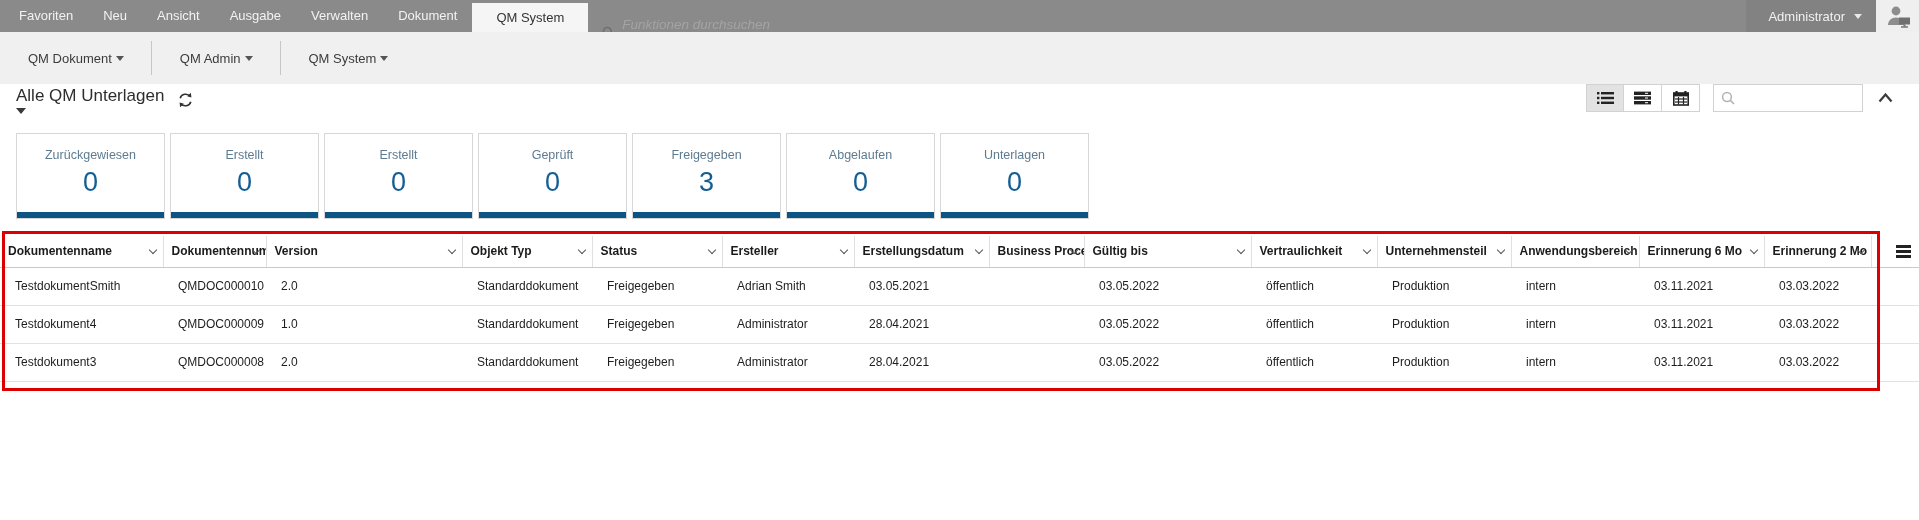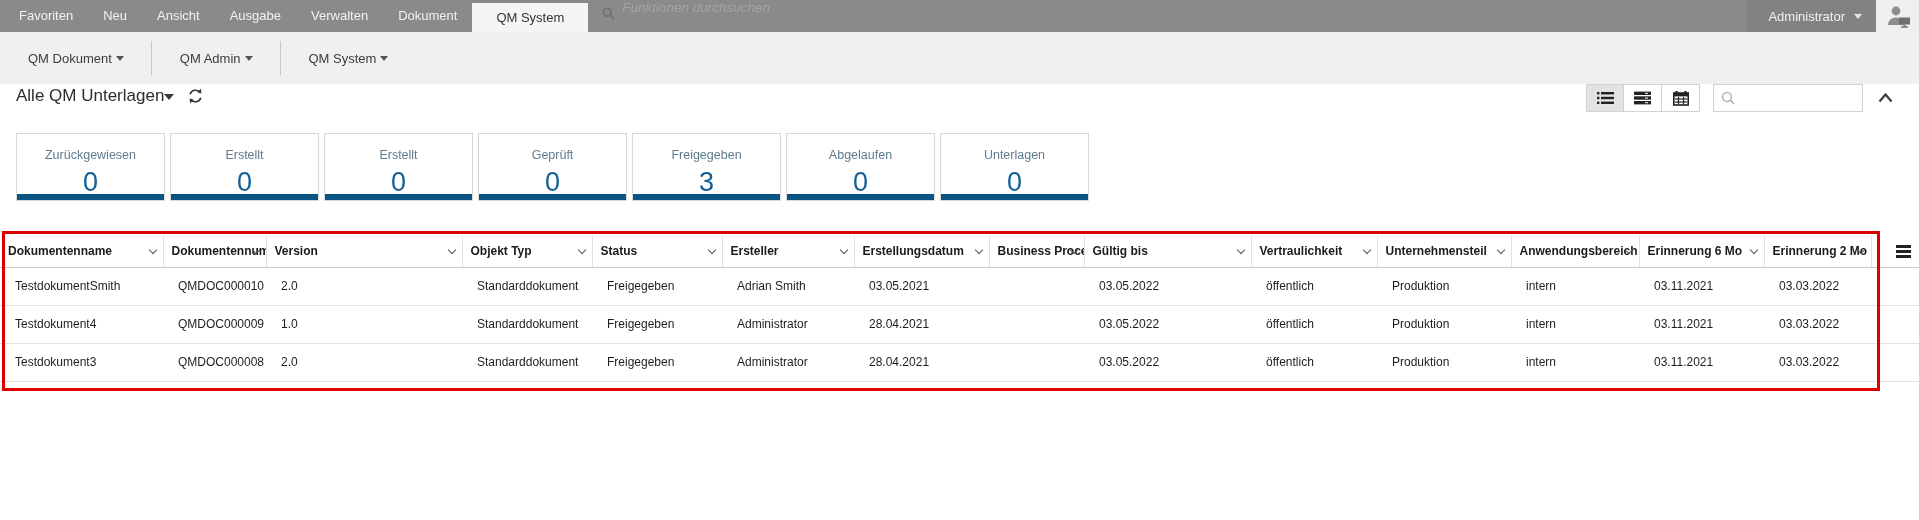--- a/index.html
+++ b/index.html
@@ -14,54 +14,54 @@
   body{
     position:relative;background:#ffffff;overflow:hidden;
     font-family:"Liberation Sans", sans-serif;
     -webkit-font-smoothing:antialiased;
   }
   
   .menubar{position:absolute;top:0;left:0;width:1919px;height:32px;background:var(--menubar-gray);display:flex;align-items:stretch;}
   .menu-items{display:flex;align-items:stretch;margin-left:4px;text-align:right;}
   .menu-item{color:#f2f2f2;font-size:13px;line-height:32px;padding:0 15px;cursor:pointer;white-space:nowrap;}
   .active-tab{background:#f5f5f5;color:#333;font-size:13px;line-height:29px;height:29px;margin-top:3px;padding:0 24px;cursor:pointer;white-space:nowrap;}
-  .menubar-search{display:flex;align-items:flex-start;margin-left:14px;gap:7px;flex:0 0 auto;}
+  .menubar-search{display:flex;align-items:flex-end;margin-left:14px;gap:7px;flex:0 0 auto;}
   .menubar-search svg{position:relative;top:7px;}
   .menubar-search input{
     background:transparent;border:none;outline:none;font-size:13.5px;color:#e8e8e8;width:240px;
     font-family:"Liberation Sans",sans-serif;
   }
   .menubar-search input::placeholder{color:#a4a4a4;font-style:italic;opacity:1;}
   .user-section{position:absolute;right:43px;top:0;height:32px;min-width:130px;background:#828282;display:flex;align-items:center;justify-content:flex-end;padding:0 14px;gap:9px;cursor:pointer;}
   .user-name{color:#f1f1f1;font-size:13px;}
   .caret-down{width:0;height:0;border-left:4px solid transparent;border-right:4px solid transparent;border-top:5px solid #e8e8e8;}
   .avatar-box{position:absolute;right:0;top:0;width:43px;height:32px;background:#efefef;display:flex;align-items:center;justify-content:center;cursor:pointer;}
   
   .ribbon{position:absolute;top:32px;left:0;width:1919px;height:52px;background:var(--ribbon-gray);display:flex;align-items:stretch;}
   .ribbon-group{display:flex;flex-direction:row;align-items:center;justify-content:center;gap:4px;padding:0 28px;position:relative;cursor:pointer;}
   .ribbon-group:not(:last-child)::after{content:"";position:absolute;right:0;top:9px;bottom:9px;width:1px;background:#c7c7c7;}
   .ribbon-label{font-size:13px;color:#3c3c3c;}
   .ribbon-caret{width:0;height:0;border-left:4px solid transparent;border-right:4px solid transparent;border-top:5px solid #555;}
   
   .view-title{position:absolute;left:16px;top:86px;display:flex;align-items:center;gap:13px;}
-  .view-title-btn{display:flex;align-items:center;cursor:pointer;}
+  .view-title-btn{display:flex;align-items:flex-start;cursor:pointer;flex-direction:column;}
   .view-title-text{font-size:17px;color:#2d2d2d;}
   .view-title-caret{width:0;height:0;border-left:5px solid transparent;border-right:5px solid transparent;border-top:6px solid #3a3a3a;margin-top:2px;}
   .refresh-btn{cursor:pointer;display:flex;align-items:center;}
   .right-controls{position:absolute;right:24px;top:84px;display:flex;align-items:center;gap:13px;}
   .toggle-group{display:flex;}
   .toggle-btn{width:38px;height:28px;border:1px solid #d2d2d2;background:#fff;display:flex;align-items:center;justify-content:center;cursor:pointer;}
   .toggle-btn + .toggle-btn{border-left:none;}
   .toggle-btn.active{background:#e2e2e2;}
   .table-search{width:150px;height:28px;border:1px solid #d2d2d2;background:#fff;display:flex;align-items:center;padding:0 7px;gap:6px;}
   .table-search input{border:none;outline:none;flex:1;font-size:12px;min-width:0;font-family:"Liberation Sans",sans-serif;}
   .collapse-btn{cursor:pointer;display:flex;align-items:center;padding:2px;}
   
   .cards{position:absolute;left:16px;top:133px;display:flex;gap:5px;}
-  .card{width:149px;height:68px;background:#fff;border:1px solid #d7d7d7;position:relative;display:flex;flex-direction:column;align-items:center;cursor:pointer;}
+  .card{width:149px;height:86px;background:#fff;border:1px solid #d7d7d7;position:relative;display:flex;flex-direction:column;align-items:center;cursor:pointer;}
   .card-label{margin-top:14px;font-size:12.5px;color:#5e7b90;}
   .card-value{margin-top:5px;font-size:27px;color:var(--accent-blue);}
   .card-bar{position:absolute;left:0;right:0;bottom:0;height:6px;background:var(--card-bar-blue);}
   
   .doc-table{position:absolute;top:236px;left:0;width:1919px;border-collapse:collapse;table-layout:fixed;}
   .doc-table th{
     height:31px;font-size:12px;font-weight:bold;color:#1b1b1b;text-align:left;
     padding:0 18px 0 8px;border-right:1px solid #e0e0e0;border-bottom:1px solid #c9c9c9;
     position:relative;white-space:nowrap;overflow:hidden;cursor:pointer;background:#fff;
   }

